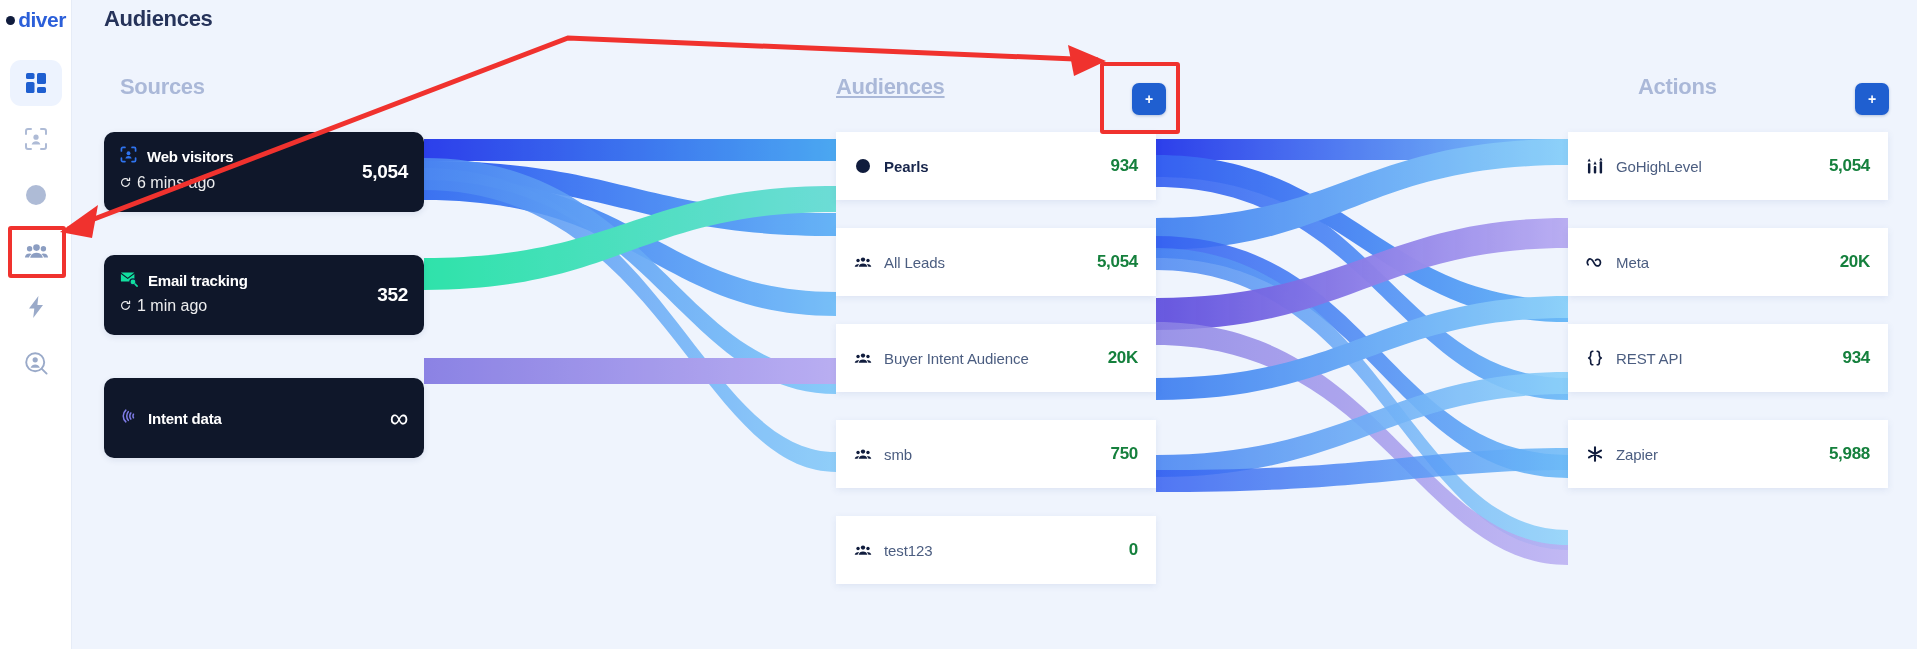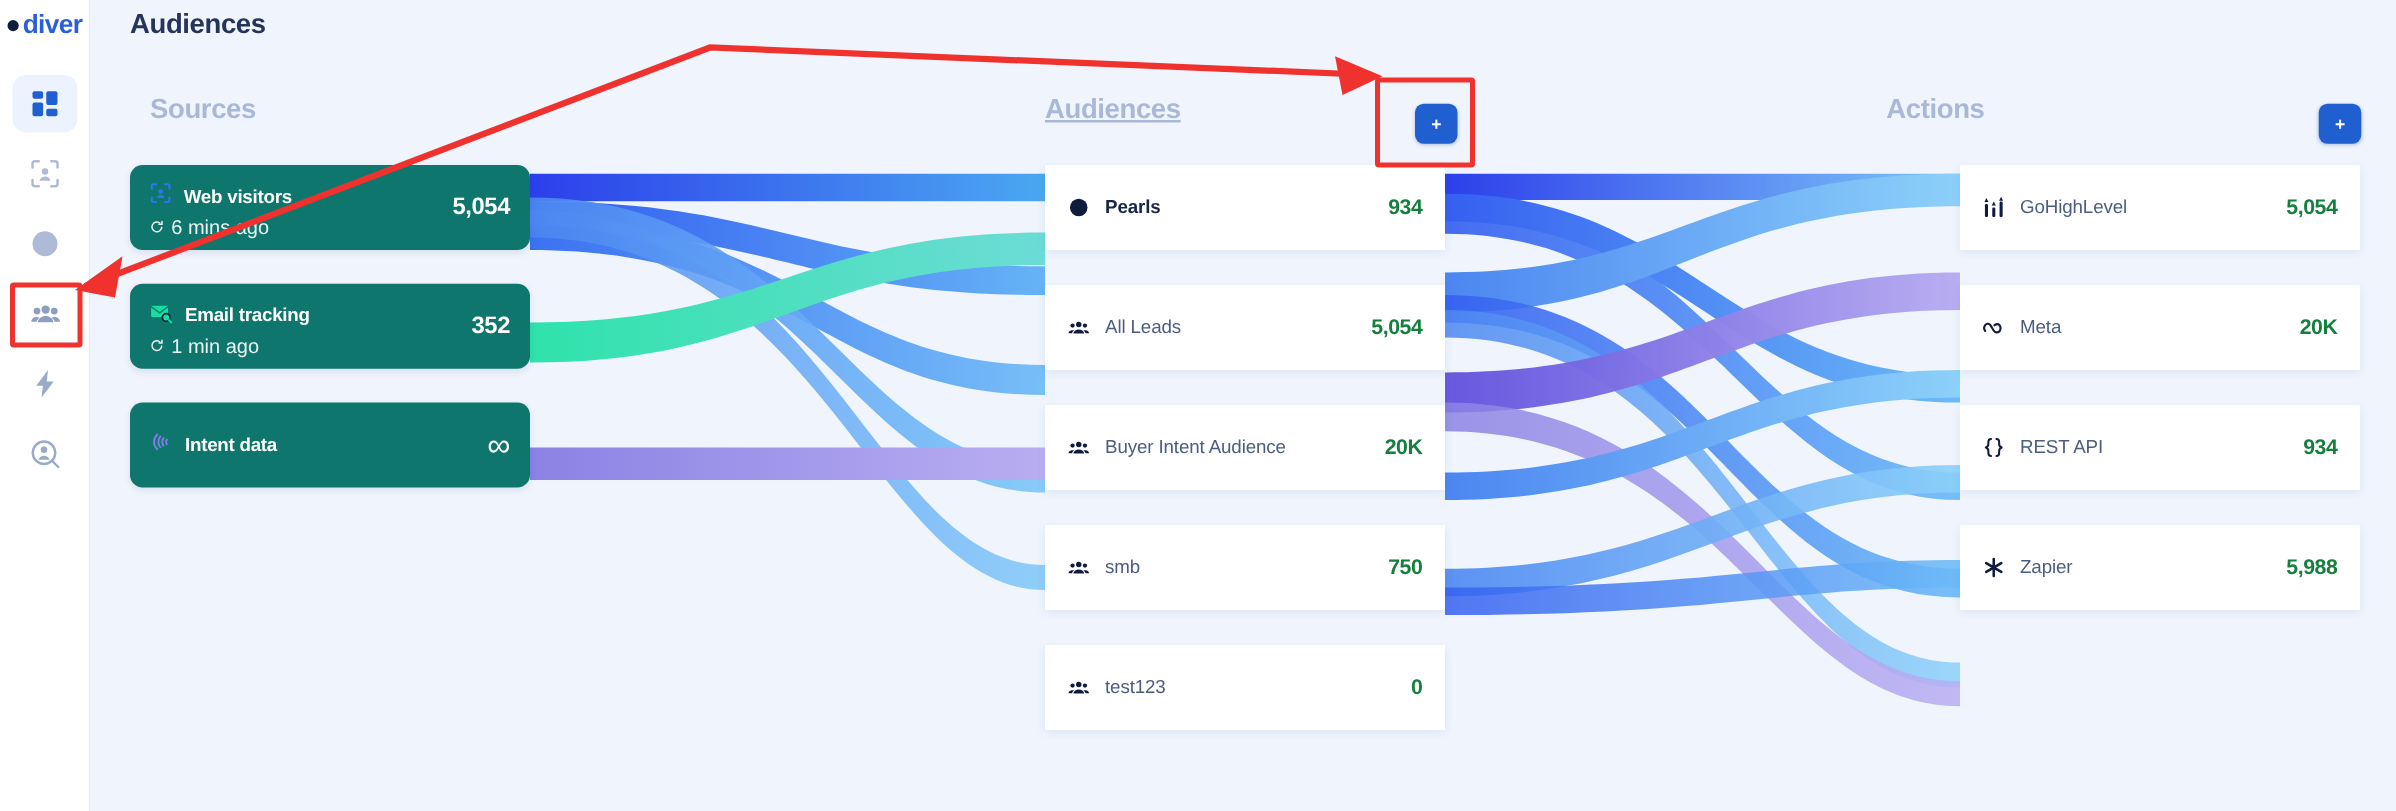--- a/index.html
+++ b/index.html
@@ -49,21 +49,21 @@
   }
 
   
   .col-head {
     position: absolute; top: 74px;
     font-size: 22px; font-weight: 700; color: #aab8d8;
     letter-spacing: -0.3px;
   }
   #head-sources   { left: 120px; }
   #head-audiences { left: 836px; text-decoration: underline; }
-  #head-actions   { left: 1509px; }
+  #head-actions   { left: 1638px; }
 
   .add-btn {
     position: absolute;
     width: 34px; height: 32px;
     background: #1f5fd0; border: none; border-radius: 7px;
     color: #ffffff; font-size: 14px; font-weight: 700;
     line-height: 1; cursor: pointer;
     display: flex; align-items: center; justify-content: center;
     box-shadow: 0 1px 3px rgba(24,60,130,.28);
   }
@@ -79,24 +79,24 @@
 
   
   .col { position: absolute; z-index: 20; }
   #col-sources   { left: 104px;  top: 132px; width: 320px; }
   #col-audiences { left: 836px;  top: 132px; width: 320px; }
   #col-actions   { left: 1568px; top: 132px; width: 320px; }
 
   
   .src-card {
     position: relative;
-    width: 320px; height: 68px;
-    background: #0f766e;
+    width: 320px; height: 80px;
+    background: #0f172a;
     border-radius: 10px;
-    margin-bottom: 27px;
+    margin-bottom: 43px;
     box-shadow: 0 2px 6px rgba(25,45,95,.10);
     cursor: pointer;
   }
   .src-top {
     position: absolute; left: 16px; top: 14px;
     display: flex; align-items: center; gap: 10px;
   }
   .src-name {
     font-size: 15px; font-weight: 700; color: #ffffff;
     letter-spacing: -0.2px; white-space: nowrap;

